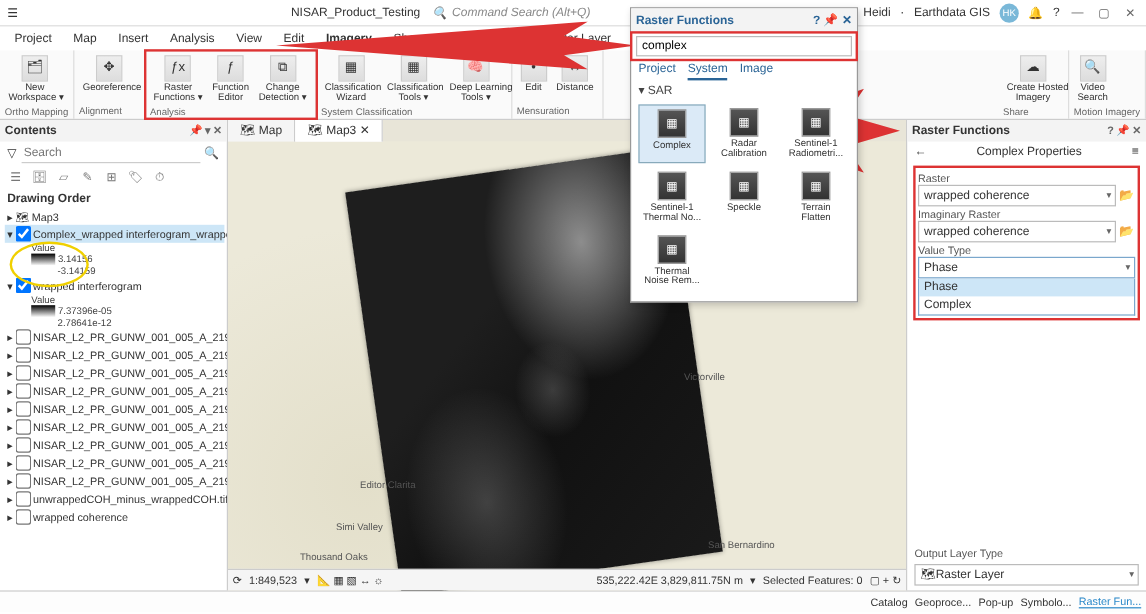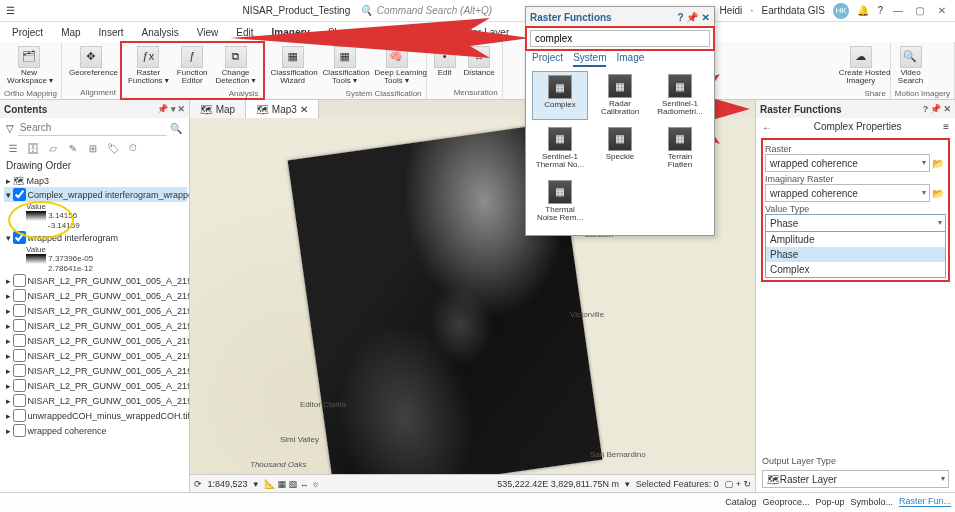--- a/index.html
+++ b/index.html
@@ -9,34 +9,34 @@
   .title-search{display:flex;align-items:center;gap:4px;color:#888;font-style:italic}
   .title-right{display:flex;align-items:center;gap:8px}
   .avatar{width:16px;height:16px;border-radius:50%;background:#7ab8d8;color:#fff;display:flex;align-items:center;justify-content:center;font-size:8px}
   .winbtn{width:14px;height:14px;display:flex;align-items:center;justify-content:center;color:#666}
   .menubar{height:20px;display:flex;align-items:center;padding:0 4px;gap:2px}
   .menubar .tab{padding:2px 8px;cursor:pointer}
   .menubar .tab.active{font-weight:bold}
   .ribbon{height:58px;display:flex;border-bottom:1px solid #ccc;background:#fafafa}
   .ribbon-group{display:flex;flex-direction:column;border-right:1px solid #ddd;padding:2px 4px}
   .ribbon-group .items{flex:1;display:flex;gap:2px;align-items:flex-start}
-  .ribbon-group .label{font-size:8px;color:#666;text-align:right;padding-top:1px}
+  .ribbon-group .label{font-size:8px;color:#666;text-align:left;padding-top:1px}
   .rbtn{display:flex;flex-direction:column;align-items:center;gap:1px;padding:2px 3px;cursor:pointer;text-align:center;line-height:1.05}
   .rbtn .ico{width:22px;height:22px;display:flex;align-items:center;justify-content:center;background:linear-gradient(#eee,#ddd);border:1px solid #ccc;font-size:11px}
   .rbtn .txt{font-size:8px;white-space:pre;max-width:44px}
   .red-box{outline:2px solid #d33;outline-offset:-1px}
   .main{display:flex;height:392px}
   .contents{width:190px;border-right:1px solid #ccc;display:flex;flex-direction:column}
   .pane-hdr{height:18px;display:flex;align-items:center;justify-content:space-between;padding:0 4px;background:#f3f3f3;font-size:10px;font-weight:600}
   .pane-hdr .btns{display:flex;gap:2px;color:#666;font-size:9px}
   .search-row{display:flex;align-items:center;gap:4px;padding:2px 6px}
   .search-row input{flex:1;border:none;border-bottom:1px solid #ccc;font-size:10px;padding:2px;color:#888}
   .toolbar{display:flex;gap:6px;padding:3px 6px}
   .toolbar span{width:14px;height:14px;display:flex;align-items:center;justify-content:center;color:#777}
-  .do-label{padding:2px 6px;font-weight:400}
+  .do-label{padding:2px 6px;font-weight:700}
   .tree{flex:1;overflow:auto;padding:2px 2px 2px 4px}
   .tnode{display:flex;align-items:center;gap:2px;padding:1px 2px;font-size:9px;white-space:nowrap}
   .tnode input{margin:0}
   .tnode.sel{background:#cde6f7}
   .tval{font-size:8px;color:#444;padding-left:22px}
   .swatch{width:20px;height:10px;display:inline-block;vertical-align:middle}
   .gradient-bw{background:linear-gradient(#000,#fff)}
   .yellow-circle{border:2px solid #f0d000;border-radius:50%;position:absolute}
   .mapview{flex:1;position:relative;background:#e8e5d8;overflow:hidden}
   .maptabs{position:absolute;top:0;left:0;height:18px;display:flex;background:#f5f5f5;z-index:2}
@@ -281,21 +281,21 @@
 
   <div class="mapview">
     <div class="maptabs">
       <div class="mt">🗺 <span>Map</span></div>
       <div class="mt active">🗺 <span>Map3</span> <span>✕</span></div>
     </div>
     <div class="terrain"></div>
     <div class="sar-img"></div>
     <div id="cities">
         <div class="city" style="left: 110px; top: 300px;">Editor Clarita</div>
-        <div class="city" style="left: 60px; top: 360px; font-style: italic;">Thousand Oaks</div>
+        <div class="city" style="left: 60px; top: 360px;">Thousand Oaks</div>
         <div class="city" style="left: 90px; top: 335px;">Simi Valley</div>
         <div class="city" style="left: 380px; top: 210px;">Victorville</div>
         <div class="city" style="left: 400px; top: 350px;">San Bernardino</div>
         <div class="city" style="left: 395px; top: 130px;">Barstow</div>
       </div>
     <div class="bottombar">
       <span>⟳</span>
       <span>1:849,523</span>
       <span>▾</span>
       <span>📐 ▦ ▧ ↔ ☼</span>
@@ -338,21 +338,20 @@
               <span class="arr">▾</span>
             </div>
           <span class="browse">📂</span>
         </div>
         <div class="fld-label">Value Type</div>
         <div class="select dropdown">
             <span>Phase</span>
             <span class="arr">▾</span>
           </div>
         <div class="dd-list">
-          <div>Amplitude</div>
           <div class="sel">Phase</div>
           <div>Complex</div>
         </div>
       </div>
     </div>
     <div class="props-footer">
       <div class="fld-label">Output Layer Type</div>
       <div class="select">🗺 <span>Raster Layer</span><span class="arr">▾</span></div>
     </div>
   </div>
@@ -364,20 +363,21 @@
     <span><span>?</span> <span>📌</span> <span>✕</span></span>
   </div>
   <div class="rf-search red-box">
     <input value="complex" style="">
   </div>
   <div class="rf-tabs">
     <span>Project</span>
     <span class="active">System</span>
     <span>Image</span>
   </div>
+  <div class="rf-cat">▾ <span>SAR</span></div>
   <div class="rf-grid" id="rf-grid">
       <div class="rf-item sel">
         <div class="ico">▦</div>
         <div class="txt">Complex</div>
       </div>
       <div class="rf-item">
         <div class="ico">▦</div>
         <div class="txt">Radar<br>Calibration</div>
       </div>
       <div class="rf-item">

